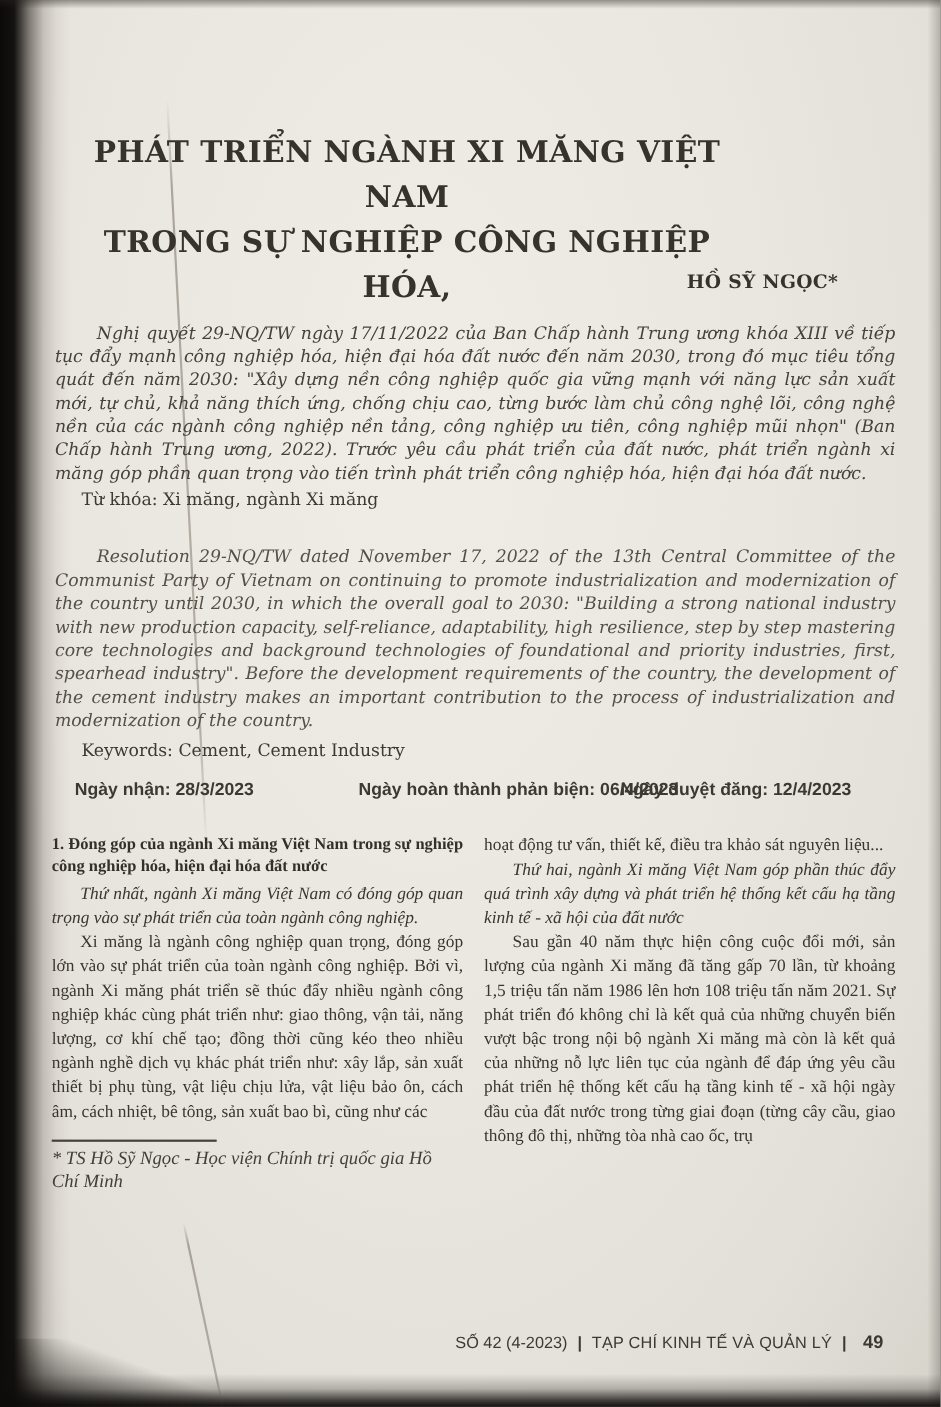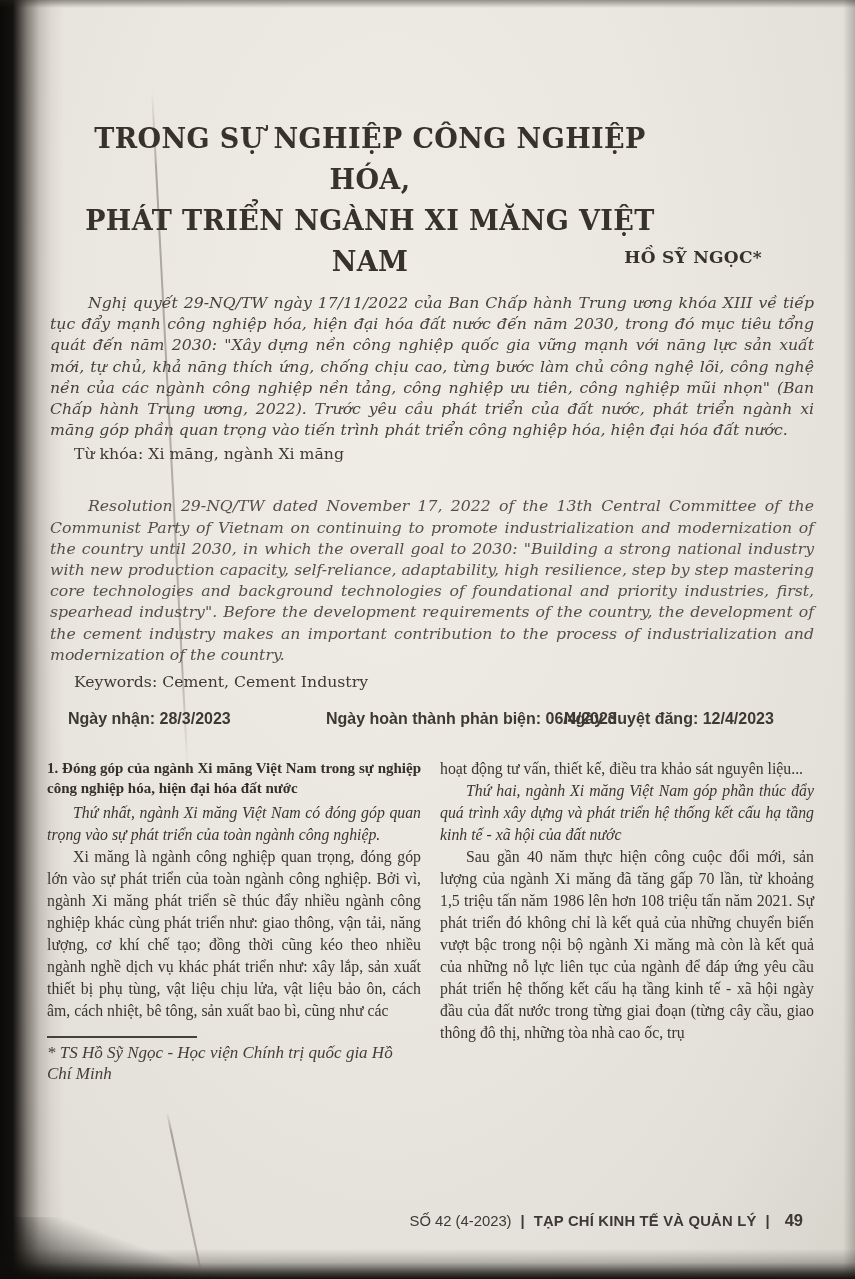--- a/index.html
+++ b/index.html
@@ -85,40 +85,40 @@
   .footnote-rule { width: 150px; height: 2px; background: #45403a; margin: 14px 0 5px 0; }
   .footnote { font-style: italic; font-size: 17px; line-height: 20.5px; color: #443e37; text-align: left; }
 
   
   .page-footer {
     position: absolute; top: 1192px; right: 52px;
     display: flex; align-items: baseline; gap: 9px;
     font-family: "Liberation Sans", sans-serif; font-size: 14.8px; color: #3d3833;
     white-space: nowrap;
   }
-  .page-footer .journal { font-weight: bold; letter-spacing: .2px; margin-top: 21px; }
+  .page-footer .journal { font-weight: normal; letter-spacing: .2px; margin-top: 21px; }
   .page-footer .sep { font-weight: bold; }
   .page-footer .pageno { font-weight: bold; font-size: 16.5px; margin-left: 6px; }
 </style>
 </head>
 <body>
 
 <div class="page">
 
   <div class="spine"></div>
   <div class="top-edge"></div>
   <div class="right-edge"></div>
   <div class="bottom-edge"></div>
   <div class="corner-bl"></div>
   <div class="crease crease-top"></div>
   <div class="crease crease-bottom"></div>
 
   <header class="title-block">
+    <div class="title-line">PHÁT TRIỂN NGÀNH XI MĂNG VIỆT NAM</div>
     <div class="title-line">TRONG SỰ NGHIỆP CÔNG NGHIỆP HÓA,</div>
-    <div class="title-line">PHÁT TRIỂN NGÀNH XI MĂNG VIỆT NAM</div>
   </header>
 
   <div class="author">HỒ SỸ NGỌC*</div>
 
   <section class="front-matter">
     <p class="abstract vi">Nghị quyết 29-NQ/TW ngày 17/11/2022 của Ban Chấp hành Trung ương khóa XIII về tiếp tục đẩy mạnh công nghiệp hóa, hiện đại hóa đất nước đến năm 2030, trong đó mục tiêu tổng quát đến năm 2030: "Xây dựng nền công nghiệp quốc gia vững mạnh với năng lực sản xuất mới, tự chủ, khả năng thích ứng, chống chịu cao, từng bước làm chủ công nghệ lõi, công nghệ nền của các ngành công nghiệp nền tảng, công nghiệp ưu tiên, công nghiệp mũi nhọn" (Ban Chấp hành Trung ương, 2022). Trước yêu cầu phát triển của đất nước, phát triển ngành xi măng góp phần quan trọng vào tiến trình phát triển công nghiệp hóa, hiện đại hóa đất nước.</p>
     <p class="kw vi">Từ khóa: Xi măng, ngành Xi măng</p>
     <p class="abstract en">Resolution 29-NQ/TW dated November 17, 2022 of the 13th Central Committee of the Communist Party of Vietnam on continuing to promote industrialization and modernization of the country until 2030, in which the overall goal to 2030: "Building a strong national industry with new production capacity, self-reliance, adaptability, high resilience, step by step mastering core technologies and background technologies of foundational and priority industries, first, spearhead industry". Before the development requirements of the country, the development of the cement industry makes an important contribution to the process of industrialization and modernization of the country.</p>
     <p class="kw en">Keywords: Cement, Cement Industry</p>
     <div class="meta-row">

